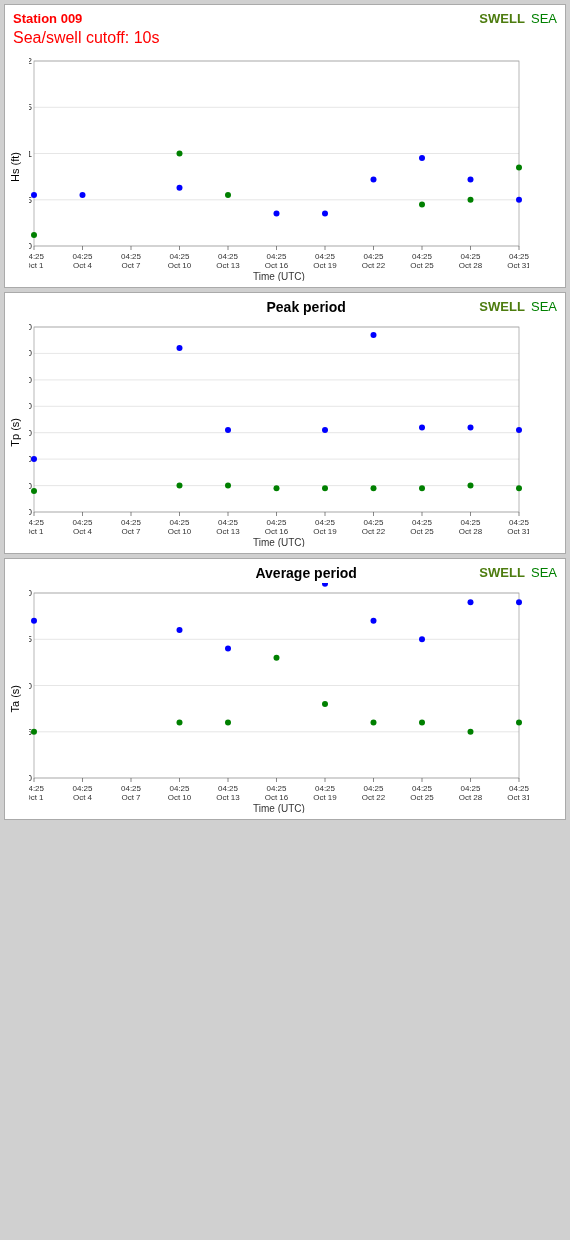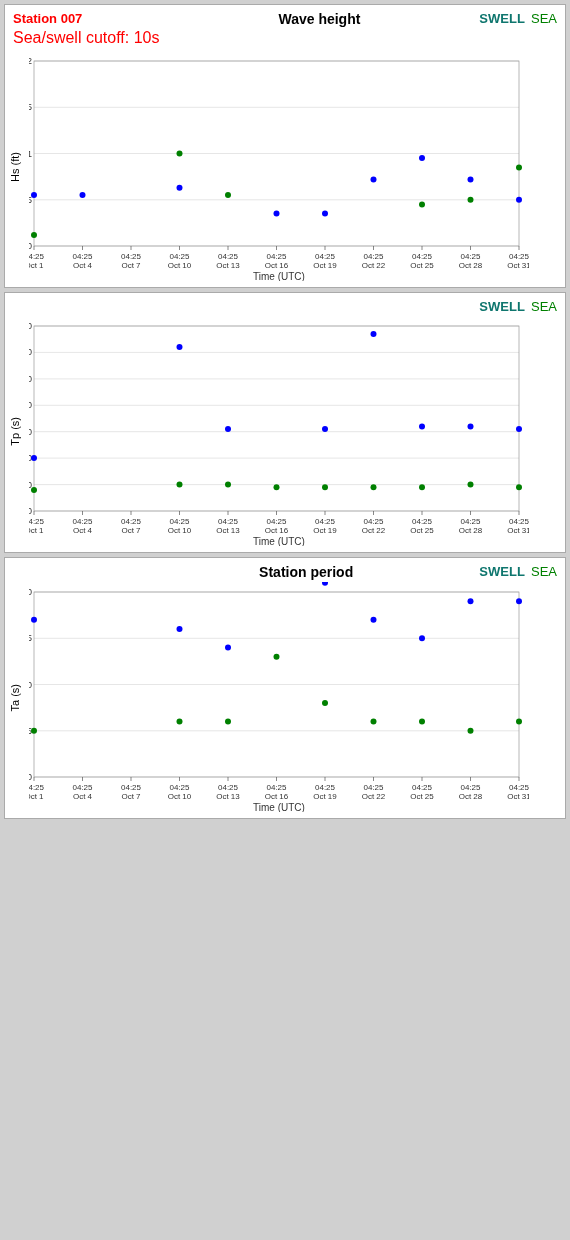--- a/index.html
+++ b/index.html
@@ -40,41 +40,40 @@
       font-weight: bold;
       color: black;
       text-align: center;
       flex: 1;
     }
     .legend {
       text-align: right;
       white-space: nowrap;
     }
     .legend-swell {
-      color: #0f766e;
+      color: #4d7c0f;
       font-weight: bold;
       font-size: 13px;
     }
     .legend-sea {
       color: green;
       font-weight: normal;
       font-size: 13px;
     }
   </style>
 </head>
 <body>
 
 <div id="app">
     <div class="chart-container">
       <div class="chart-title-area">
         <div class="station-info">
-          <div class="station-name">Station 007</div>
+          <div class="station-name">Station 009</div>
           <div class="cutoff-info">Sea/swell cutoff: 10s</div>
         </div>
-        <div class="chart-title">Wave height</div>
         <div class="legend"><span class="legend-swell">SWELL</span>&nbsp;&nbsp;<span class="legend-sea">SEA</span></div>
       </div>
       <div style="display: flex; align-items: center; position: relative;">
         <div style="writing-mode: vertical-rl; transform: rotate(180deg); font-size: 11px; text-align: center; margin-right: 2px; min-width: 18px;">Hs (ft)</div>
         <div style="flex: 1 1 0%;">
     <svg width="500" height="230" xmlns="http://www.w3.org/2000/svg">
       <line x1="5" y1="195.0" x2="490" y2="195.0" stroke="#ccc" stroke-width="0.5"></line>
             <line x1="5" y1="148.8" x2="490" y2="148.8" stroke="#ccc" stroke-width="0.5"></line>
             <line x1="5" y1="102.5" x2="490" y2="102.5" stroke="#ccc" stroke-width="0.5"></line>
             <line x1="5" y1="56.3" x2="490" y2="56.3" stroke="#ccc" stroke-width="0.5"></line>
@@ -134,20 +133,21 @@
             <circle cx="393.0" cy="153.4" r="3" fill="green"></circle>
             <circle cx="441.5" cy="148.8" r="3" fill="green"></circle>
             <circle cx="490.0" cy="116.4" r="3" fill="green"></circle>
     </svg>
   </div>
       </div>
     </div>
     <div class="chart-container">
       <div class="chart-title-area">
         <div style="width: 120px;"></div>
+        <div class="chart-title">Peak period</div>
         <div class="legend"><span class="legend-swell">SWELL</span>&nbsp;&nbsp;<span class="legend-sea">SEA</span></div>
       </div>
       <div style="display: flex; align-items: center; position: relative;">
         <div style="writing-mode: vertical-rl; transform: rotate(180deg); font-size: 11px; text-align: center; margin-right: 2px; min-width: 18px;">Tp (s)</div>
         <div style="flex: 1 1 0%;">
     <svg width="500" height="230" xmlns="http://www.w3.org/2000/svg">
       <line x1="5" y1="195.0" x2="490" y2="195.0" stroke="#ccc" stroke-width="0.5"></line>
             <line x1="5" y1="168.6" x2="490" y2="168.6" stroke="#ccc" stroke-width="0.5"></line>
             <line x1="5" y1="142.1" x2="490" y2="142.1" stroke="#ccc" stroke-width="0.5"></line>
             <line x1="5" y1="115.7" x2="490" y2="115.7" stroke="#ccc" stroke-width="0.5"></line>
@@ -215,21 +215,21 @@
             <circle cx="393.0" cy="171.2" r="3" fill="green"></circle>
             <circle cx="441.5" cy="168.6" r="3" fill="green"></circle>
             <circle cx="490.0" cy="171.2" r="3" fill="green"></circle>
     </svg>
   </div>
       </div>
     </div>
     <div class="chart-container">
       <div class="chart-title-area">
         <div style="width: 120px;"></div>
-        <div class="chart-title">Station period</div>
+        <div class="chart-title">Average period</div>
         <div class="legend"><span class="legend-swell">SWELL</span>&nbsp;&nbsp;<span class="legend-sea">SEA</span></div>
       </div>
       <div style="display: flex; align-items: center; position: relative;">
         <div style="writing-mode: vertical-rl; transform: rotate(180deg); font-size: 11px; text-align: center; margin-right: 2px; min-width: 18px;">Ta (s)</div>
         <div style="flex: 1 1 0%;">
     <svg width="500" height="230" xmlns="http://www.w3.org/2000/svg">
       <line x1="5" y1="195.0" x2="490" y2="195.0" stroke="#ccc" stroke-width="0.5"></line>
             <line x1="5" y1="148.8" x2="490" y2="148.8" stroke="#ccc" stroke-width="0.5"></line>
             <line x1="5" y1="102.5" x2="490" y2="102.5" stroke="#ccc" stroke-width="0.5"></line>
             <line x1="5" y1="56.3" x2="490" y2="56.3" stroke="#ccc" stroke-width="0.5"></line>

